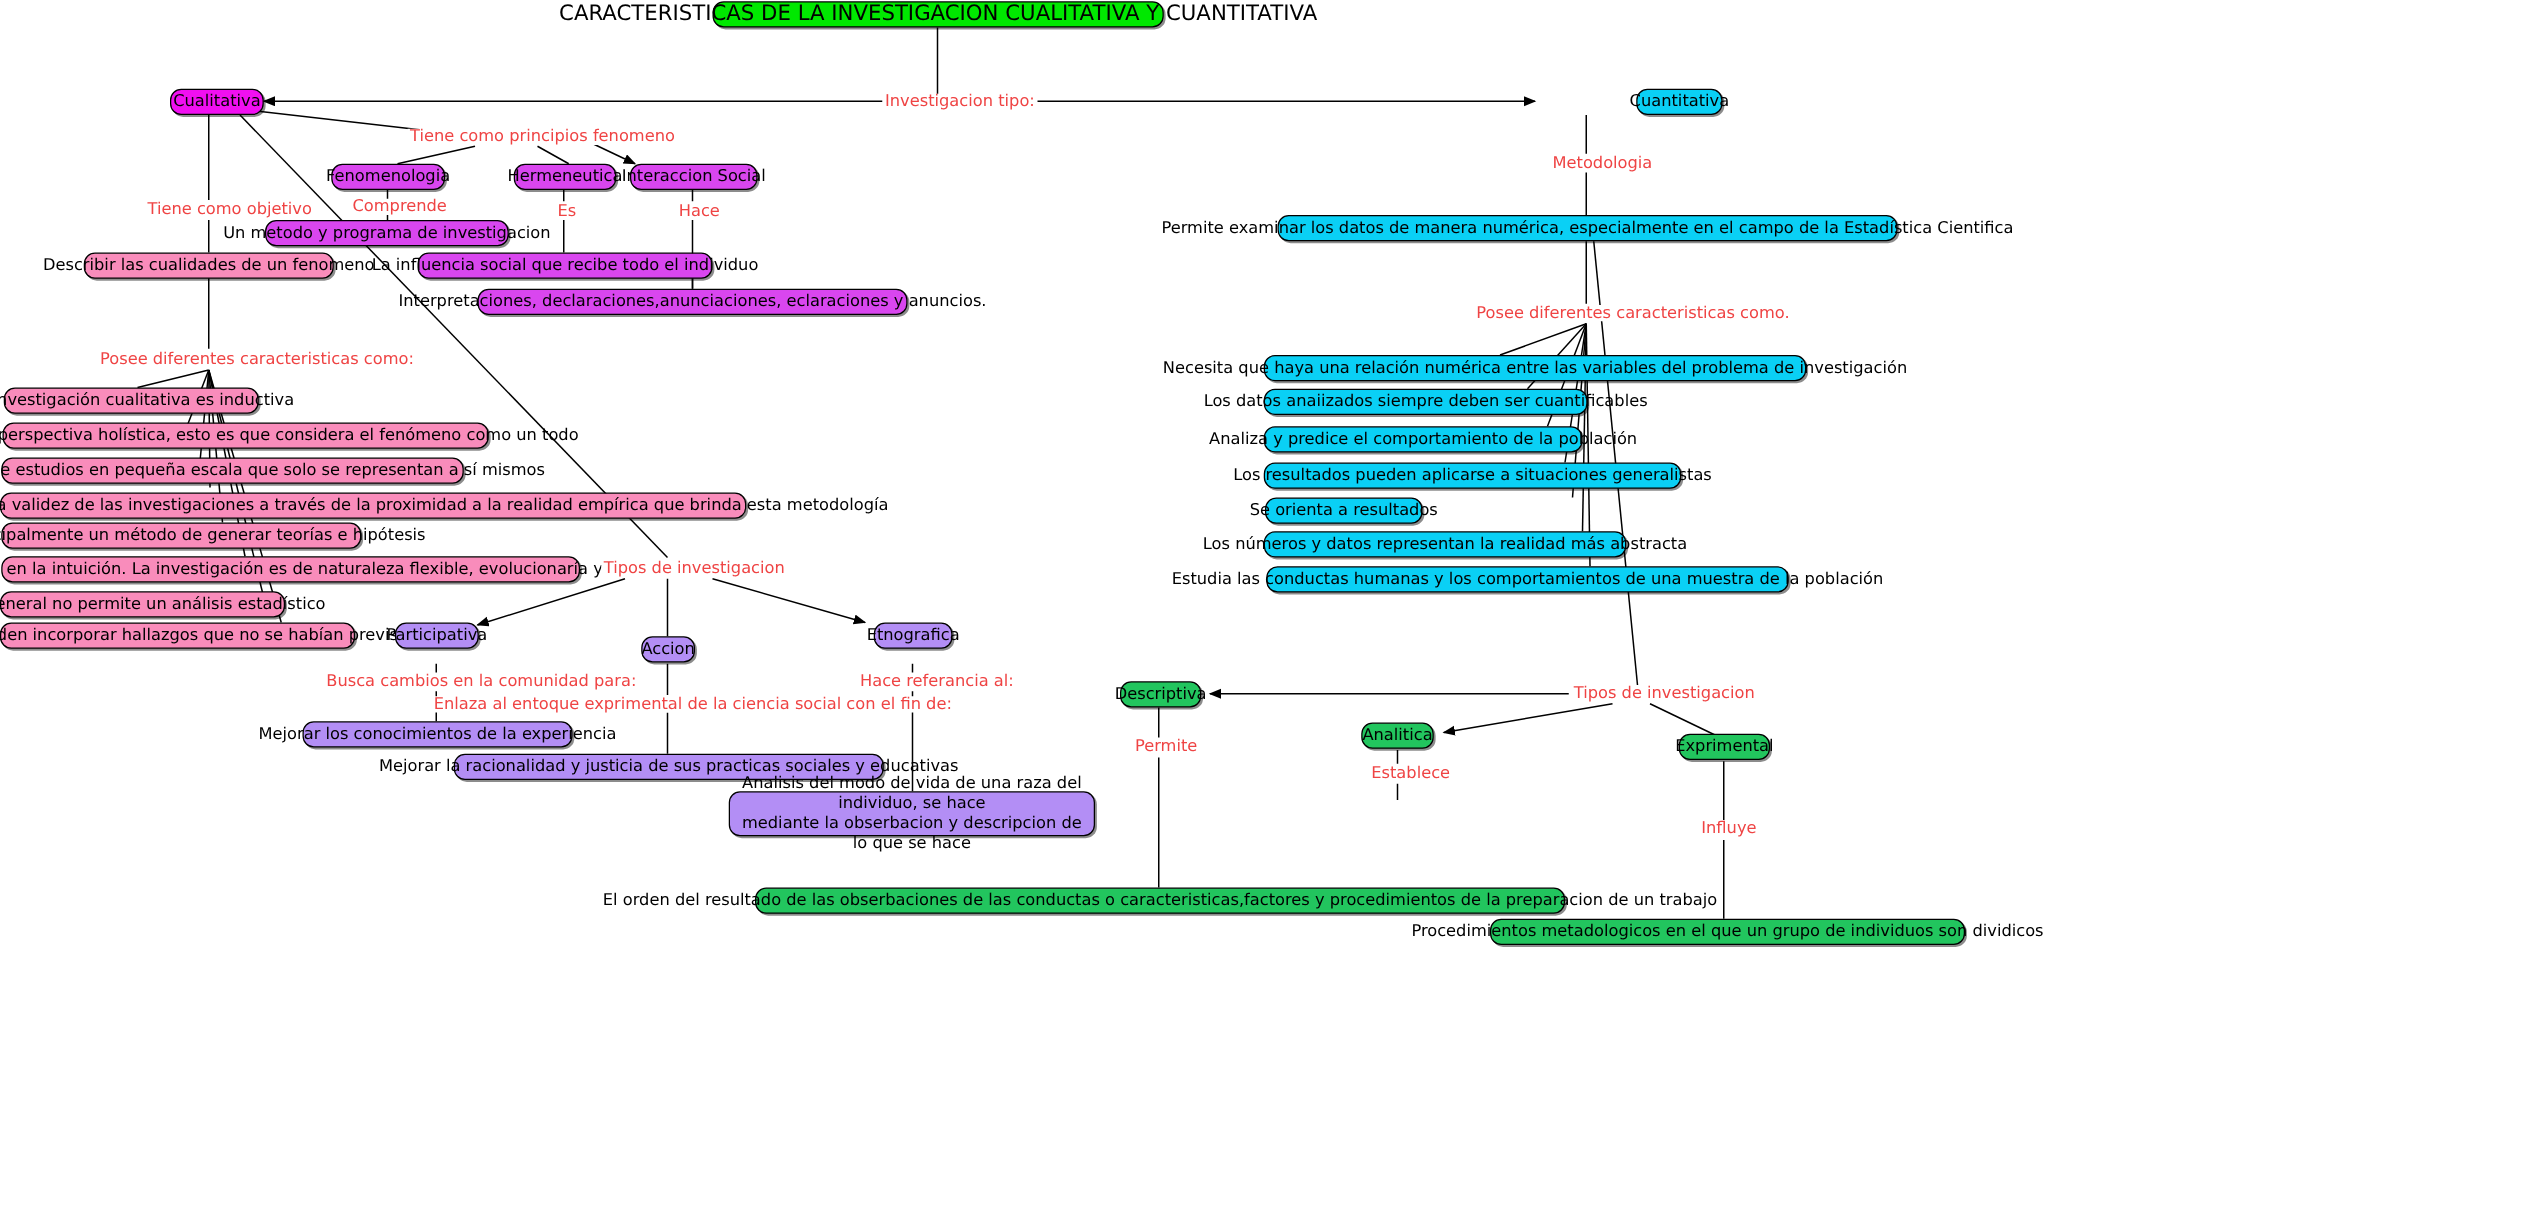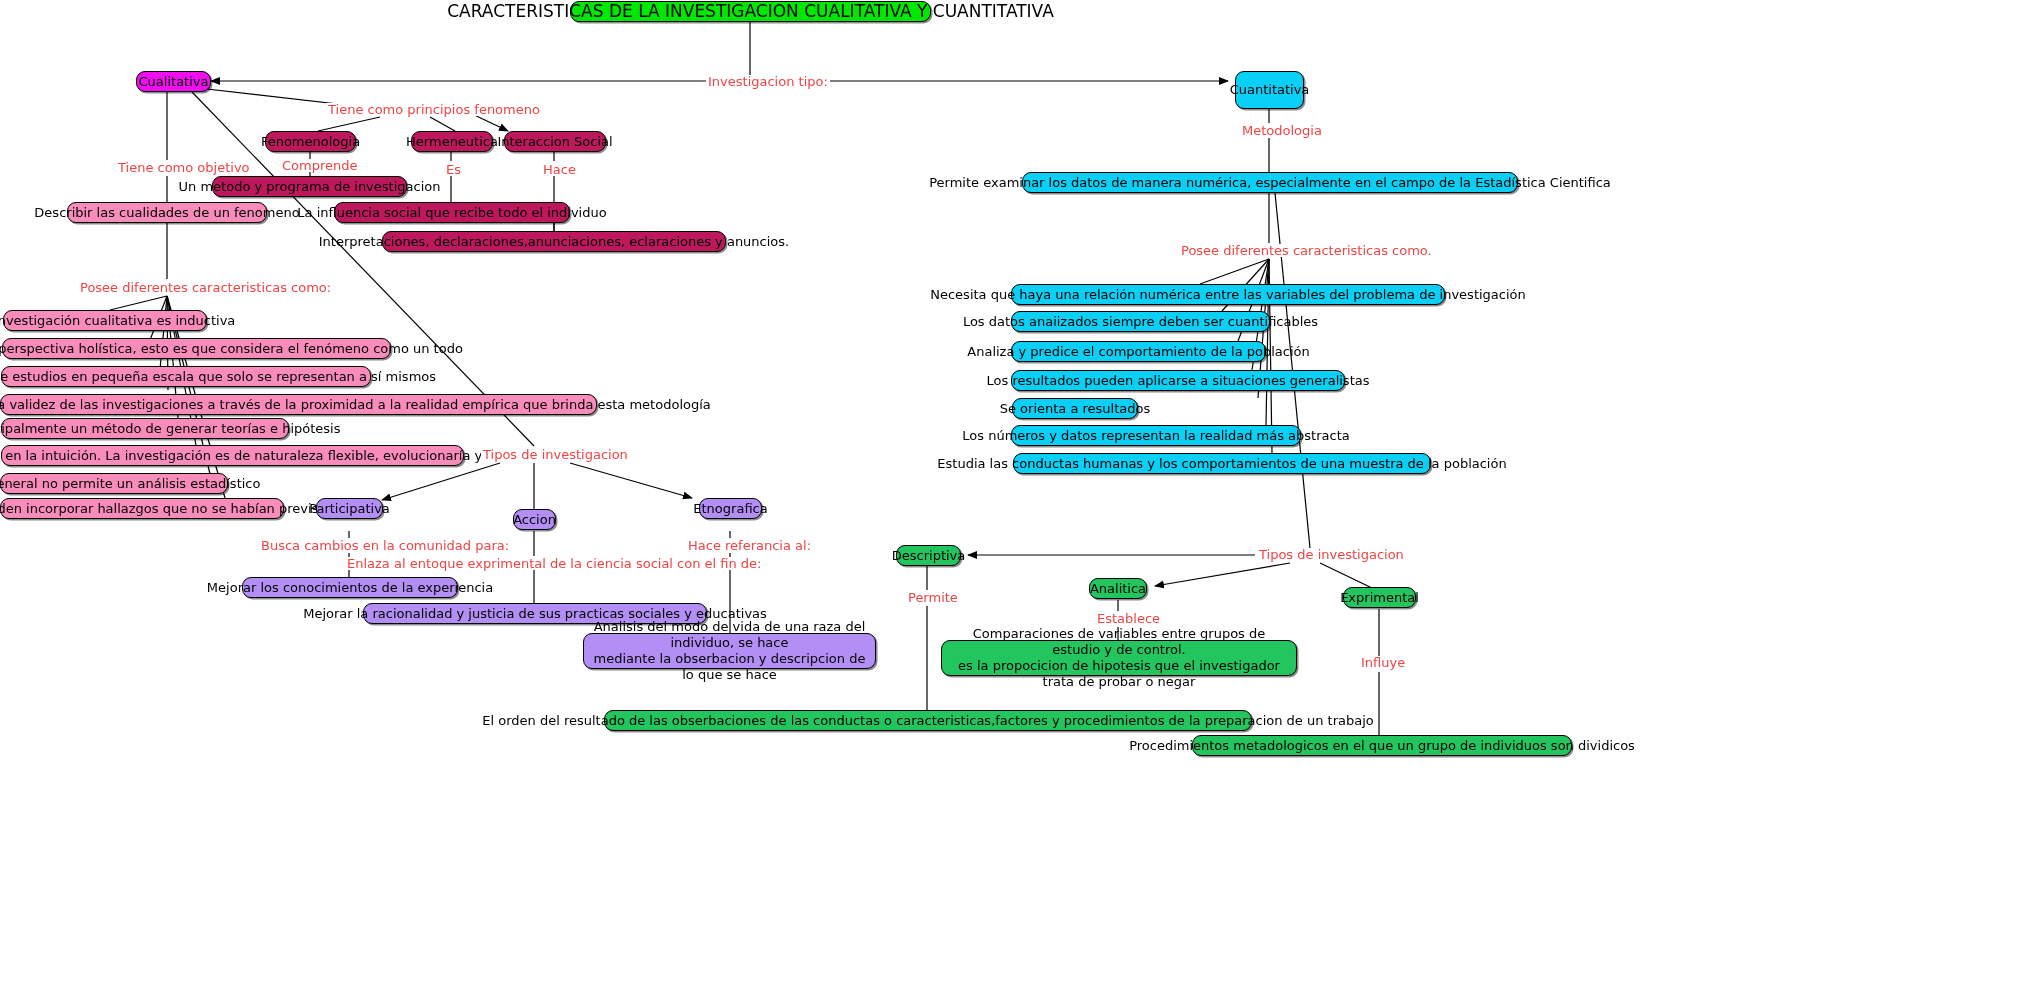--- a/index.html
+++ b/index.html
@@ -18,21 +18,21 @@
     text-align:center;
     white-space:nowrap;
     box-shadow:1.5px 1.5px 0 rgba(0,0,0,0.45);
     display:flex;
     align-items:center;
     justify-content:center;
   }
   .node.multiline{white-space:normal;}
   .green{background:#00e800;}
   .magenta{background:#f10ff1;}
-  .grey{background:#be185d;text-align:center;}
+  .grey{background:#d946ef;text-align:center;}
   .pink{background:#f98cbb;}
   .purple{background:#b38ef5;}
   .cyan{background:#0ad0f5;}
   .teal{background:#22c55e;}
   .linklabel{
     position:absolute;
     font-size:13px;
     color:#ef4444;
     background:#ffffff;
     white-space:nowrap;
@@ -142,21 +142,21 @@
   </svg>
 
   <div class="node green" style="left:570px;top:1px;width:361px;height:21px;font-size:17px;">
     <span>CARACTERISTICAS DE LA INVESTIGACION CUALITATIVA Y CUANTITATIVA</span>
   </div>
 
   <div class="node magenta" style="left:136px;top:71px;width:75px;height:21px;">
     <span>Cualitativa</span>
   </div>
 
-  <div class="node cyan" style="left:1235px;top:71px;width:69px;height:38px;">
+  <div class="node cyan" style="left:1309px;top:71px;width:69px;height:21px;">
     <span>Cuantitativa</span>
   </div>
 
   <div class="node grey" style="left:265px;top:131px;width:91px;height:21px;">
     <span>Fenomenologia</span>
   </div>
 
   <div class="node grey" style="left:411px;top:131px;width:82px;height:21px;">
     <span>Hermeneutica</span>
   </div>
@@ -275,24 +275,20 @@
   </div>
 
   <div class="node teal" style="left:1089px;top:578px;width:58px;height:21px;">
     <span>Analitica</span>
   </div>
 
   <div class="node teal" style="left:1343px;top:587px;width:73px;height:21px;">
     <span>Exprimental</span>
   </div>
 
-  <div class="node teal multiline" style="left:941px;top:640px;width:356px;height:36px;flex-direction:column;">
-    <span>Comparaciones de variables entre grupos de estudio y de control.</span>
-    <span>es la propocicion de hipotesis que el investigador trata de probar o negar</span>
-  </div>
 
   <div class="node teal" style="left:604px;top:710px;width:648px;height:21px;">
     <span>El orden del resultado de las obserbaciones de las conductas o caracteristicas,factores y procedimientos de la preparacion de un trabajo</span>
   </div>
 
   <div class="node teal" style="left:1192px;top:735px;width:380px;height:21px;">
     <span>Procedimientos metadologicos en el que un grupo de individuos son dividicos</span>
   </div>
 
   <div class="linklabel" style="left:706px;top:75px;">Investigacion tipo:</div>

